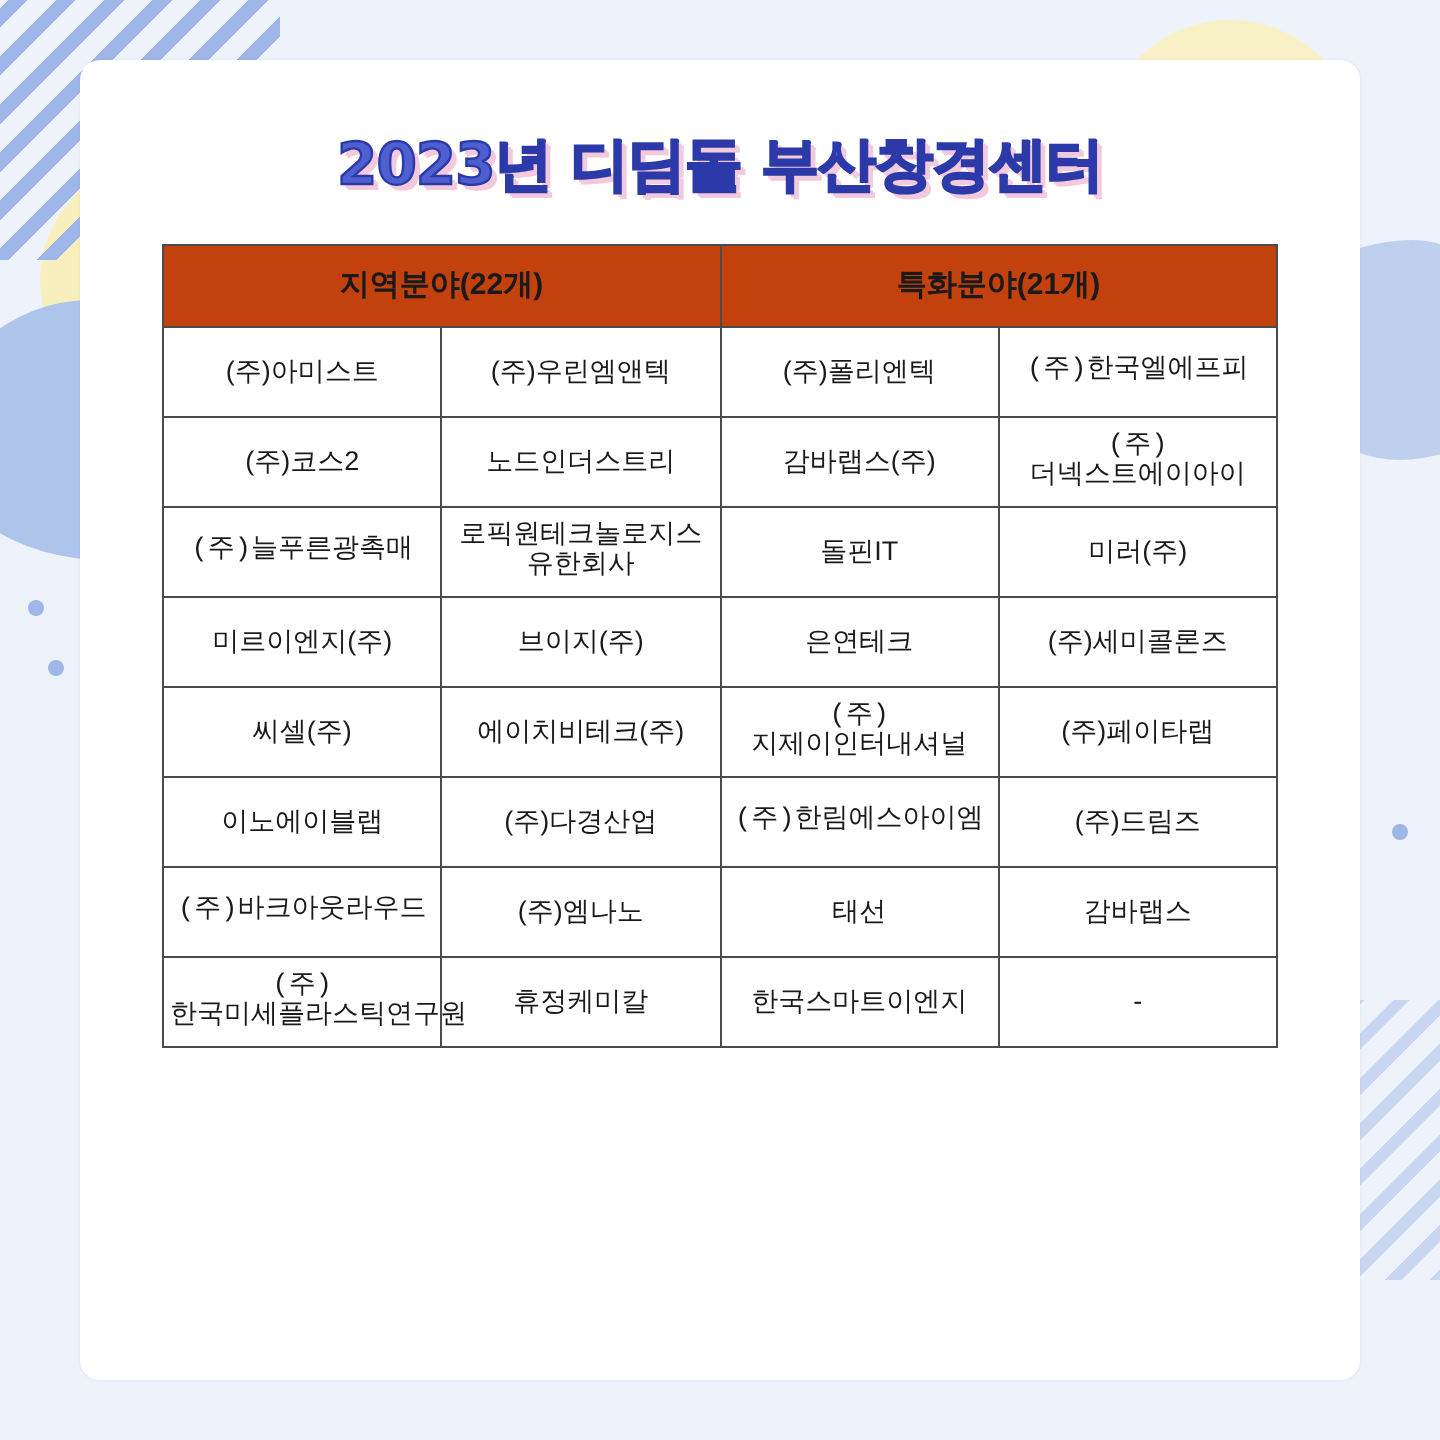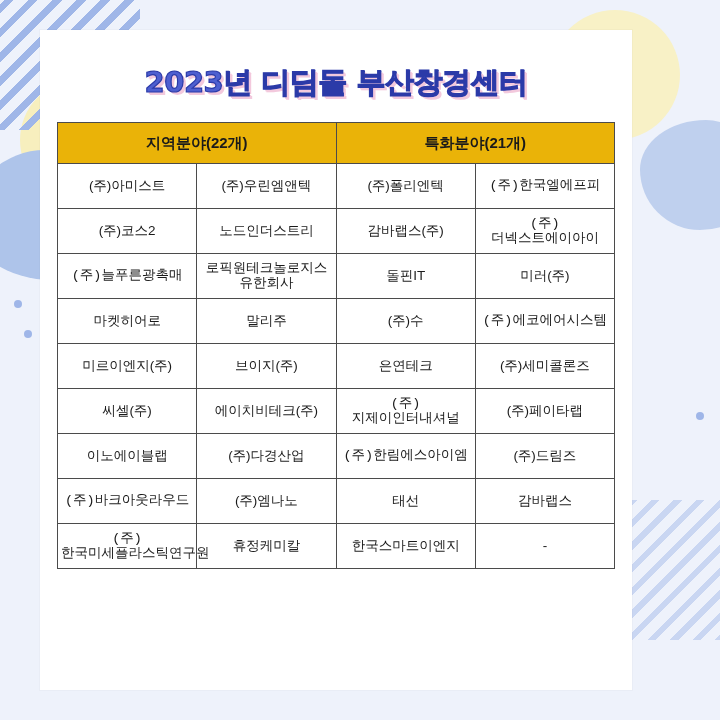--- a/index.html
+++ b/index.html
@@ -80,24 +80,25 @@
     height: 8px;
     border-radius: 50%;
     background: #9fb6e8;
   }
 
   
   .card {
     position: absolute;
     left: 40px;
     top: 30px;
-    width: 592px;
+    width: 640px;
     height: 660px;
     background: #ffffff;
     box-shadow: 0 0 0 1px rgba(0,0,0,0.02);
+    border-radius: 10px;
   }
 
   
   .title-wrap {
     text-align: center;
     padding-top: 32px;
   }
   .title-line {
     font-family: "DejaVu Sans", sans-serif;
     font-weight: bold;
@@ -126,21 +127,21 @@
     text-align: center;
     vertical-align: middle;
     font-size: 13.5px;
     color: #1a1a1a;
     height: 40px;
     padding: 2px 3px;
     line-height: 1.15;
     word-break: keep-all;
   }
   table.list th {
-    background: #eab308;
+    background: #c2410c;
     font-size: 15px;
     font-weight: bold;
     height: 36px;
   }
   td.small {
     font-size: 12px;
     font-family: Liberation Mono, monospace;
   }
   td.empty {
     color: #333;
@@ -188,26 +189,20 @@
           <td>감바랩스(주)</td>
           <td class="small">(주)더넥스트에이아이</td>
         </tr>
         <tr>
           <td class="small">(주)늘푸른광촉매</td>
           <td class="small">로픽원테크놀로지스 유한회사</td>
           <td>돌핀IT</td>
           <td>미러(주)</td>
         </tr>
         <tr>
-          <td>마켓히어로</td>
-          <td>말리주</td>
-          <td>(주)수</td>
-          <td class="small">(주)에코에어시스템</td>
-        </tr>
-        <tr>
           <td>미르이엔지(주)</td>
           <td>브이지(주)</td>
           <td>은연테크</td>
           <td>(주)세미콜론즈</td>
         </tr>
         <tr>
           <td>씨셀(주)</td>
           <td>에이치비테크(주)</td>
           <td class="small">(주)지제이인터내셔널</td>
           <td>(주)페이타랩</td>

